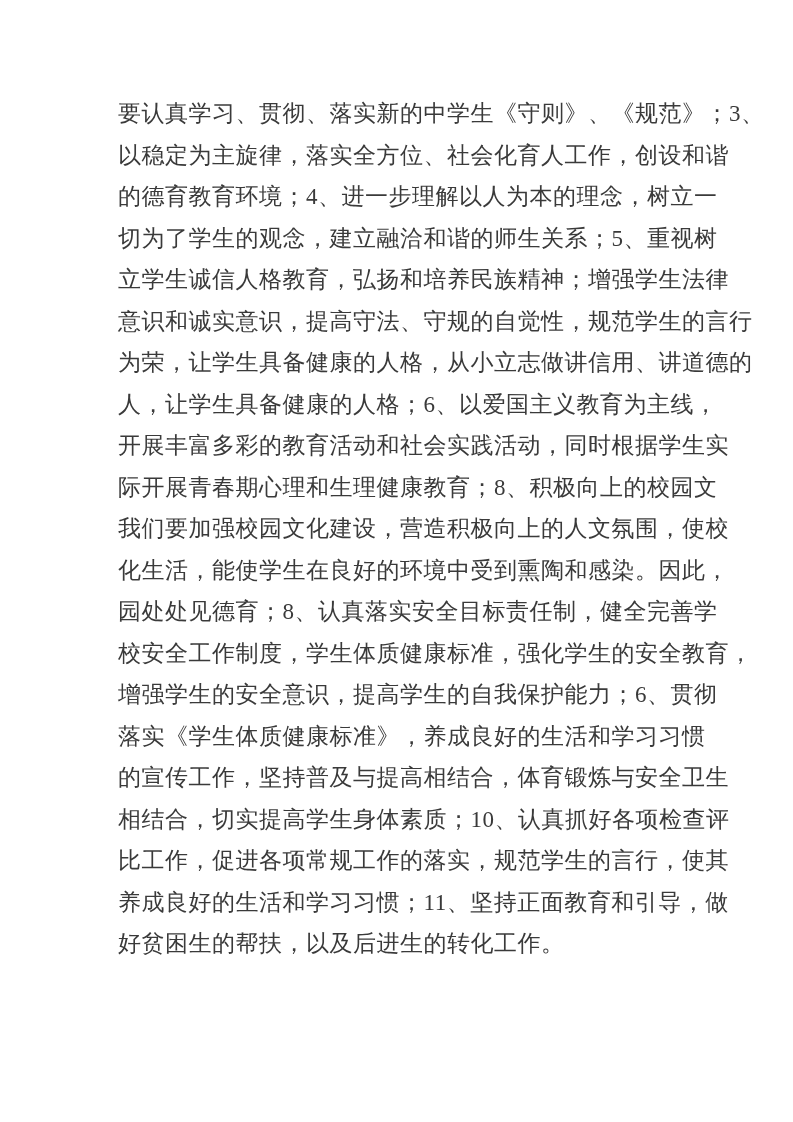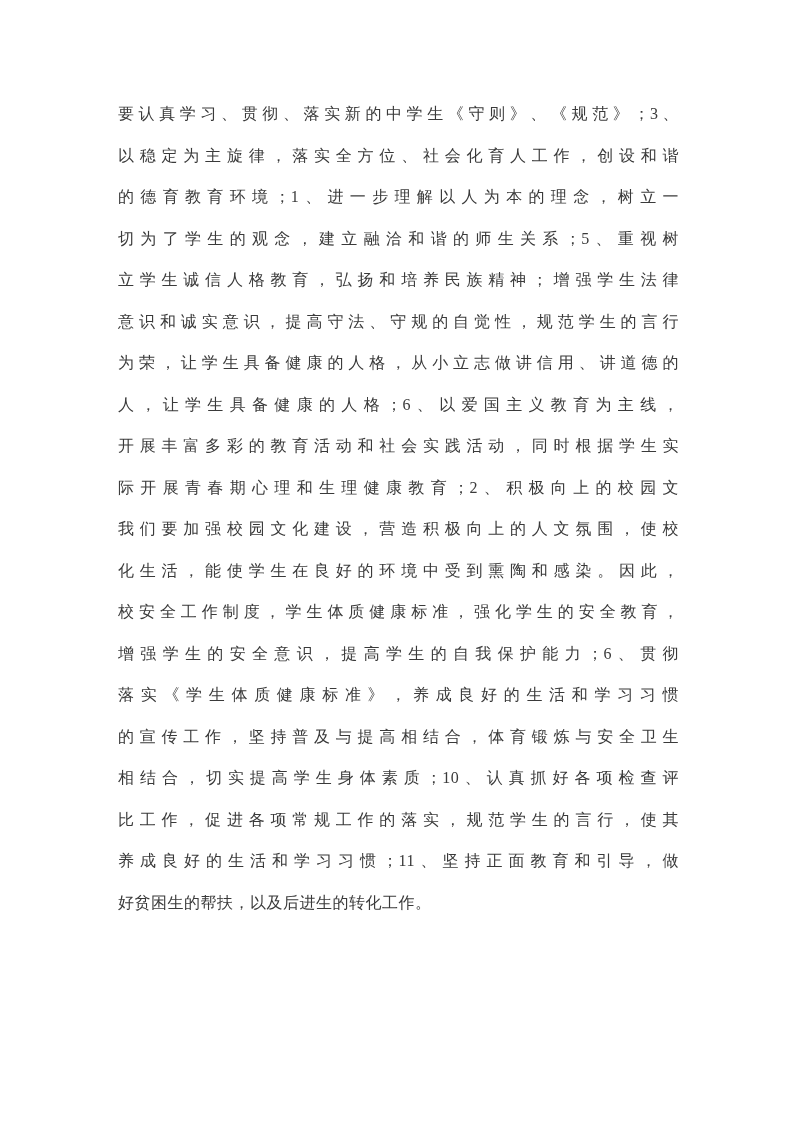--- a/index.html
+++ b/index.html
@@ -16,51 +16,52 @@
     font-family: "Liberation Serif", "DejaVu Serif", serif;
   }
   .text-block {
     position: absolute;
     left: 118px;
     top: 93px;
     width: 561px;
     color: #3a3a3a;
   }
   .text-line {
-    font-size: 16px;
+    font-size: 23px;
     line-height: 41.5px;
     height: 41.5px;
     white-space: nowrap;
     text-align: justify;
     text-align-last: justify;
     text-justify: inter-character;
     letter-spacing: 0.5px;
   }
   .text-line.last {
     text-align: center;
     text-align-last: left;
   }
 </style>
 </head>
 <body>
 
 <div class="page">
   <div class="text-block">
       <div class="text-line">要认真学习、贯彻、落实新的中学生《守则》、《规范》；3、</div>
       <div class="text-line">以稳定为主旋律，落实全方位、社会化育人工作，创设和谐</div>
-      <div class="text-line">的德育教育环境；1、进一步理解以人为本的理念，树立一</div>
+      <div class="text-line">的德育教育环境；4、进一步理解以人为本的理念，树立一</div>
       <div class="text-line">切为了学生的观念，建立融洽和谐的师生关系；5、重视树</div>
       <div class="text-line">立学生诚信人格教育，弘扬和培养民族精神；增强学生法律</div>
       <div class="text-line">意识和诚实意识，提高守法、守规的自觉性，规范学生的言行</div>
       <div class="text-line">为荣，让学生具备健康的人格，从小立志做讲信用、讲道德的</div>
       <div class="text-line">人，让学生具备健康的人格；6、以爱国主义教育为主线，</div>
       <div class="text-line">开展丰富多彩的教育活动和社会实践活动，同时根据学生实</div>
-      <div class="text-line">际开展青春期心理和生理健康教育；2、积极向上的校园文</div>
+      <div class="text-line">际开展青春期心理和生理健康教育；8、积极向上的校园文</div>
       <div class="text-line">我们要加强校园文化建设，营造积极向上的人文氛围，使校</div>
       <div class="text-line">化生活，能使学生在良好的环境中受到熏陶和感染。因此，</div>
+      <div class="text-line">园处处见德育；8、认真落实安全目标责任制，健全完善学</div>
       <div class="text-line">校安全工作制度，学生体质健康标准，强化学生的安全教育，</div>
       <div class="text-line">增强学生的安全意识，提高学生的自我保护能力；6、贯彻</div>
       <div class="text-line">落实《学生体质健康标准》，养成良好的生活和学习习惯</div>
       <div class="text-line">的宣传工作，坚持普及与提高相结合，体育锻炼与安全卫生</div>
       <div class="text-line">相结合，切实提高学生身体素质；10、认真抓好各项检查评</div>
       <div class="text-line">比工作，促进各项常规工作的落实，规范学生的言行，使其</div>
       <div class="text-line">养成良好的生活和学习习惯；11、坚持正面教育和引导，做</div>
       <div class="text-line last">好贫困生的帮扶，以及后进生的转化工作。</div>
     </div>
 </div>

